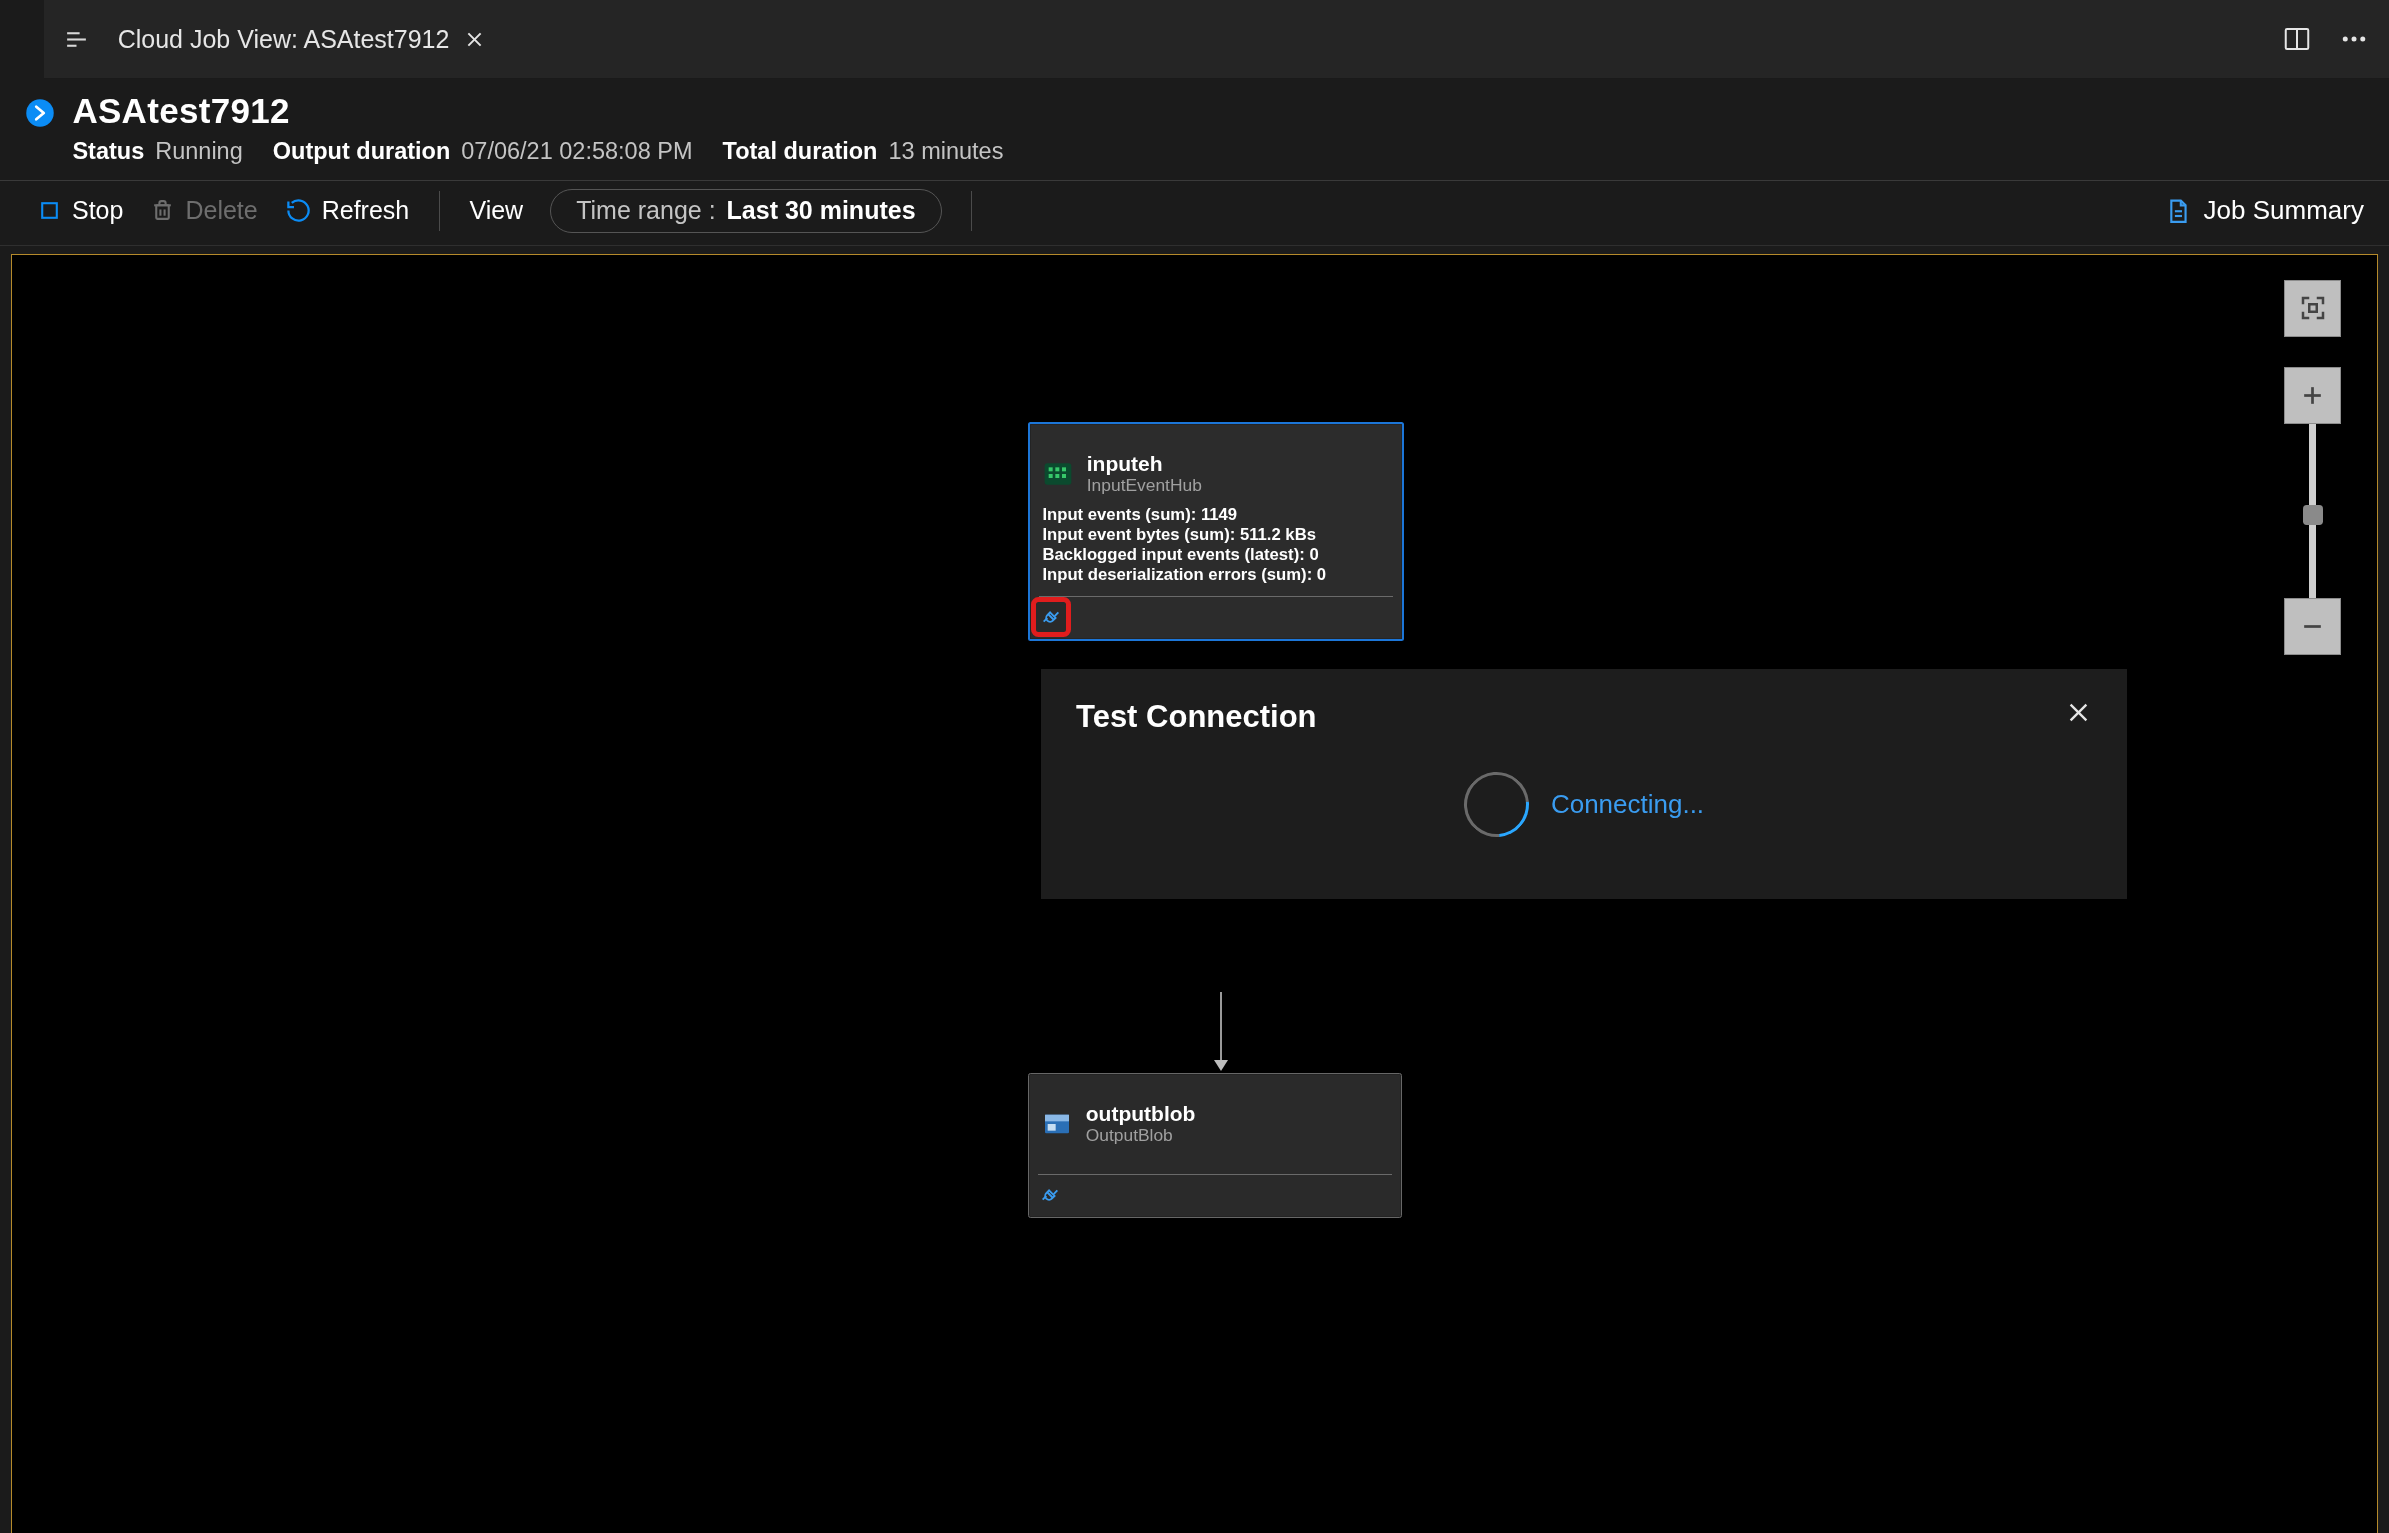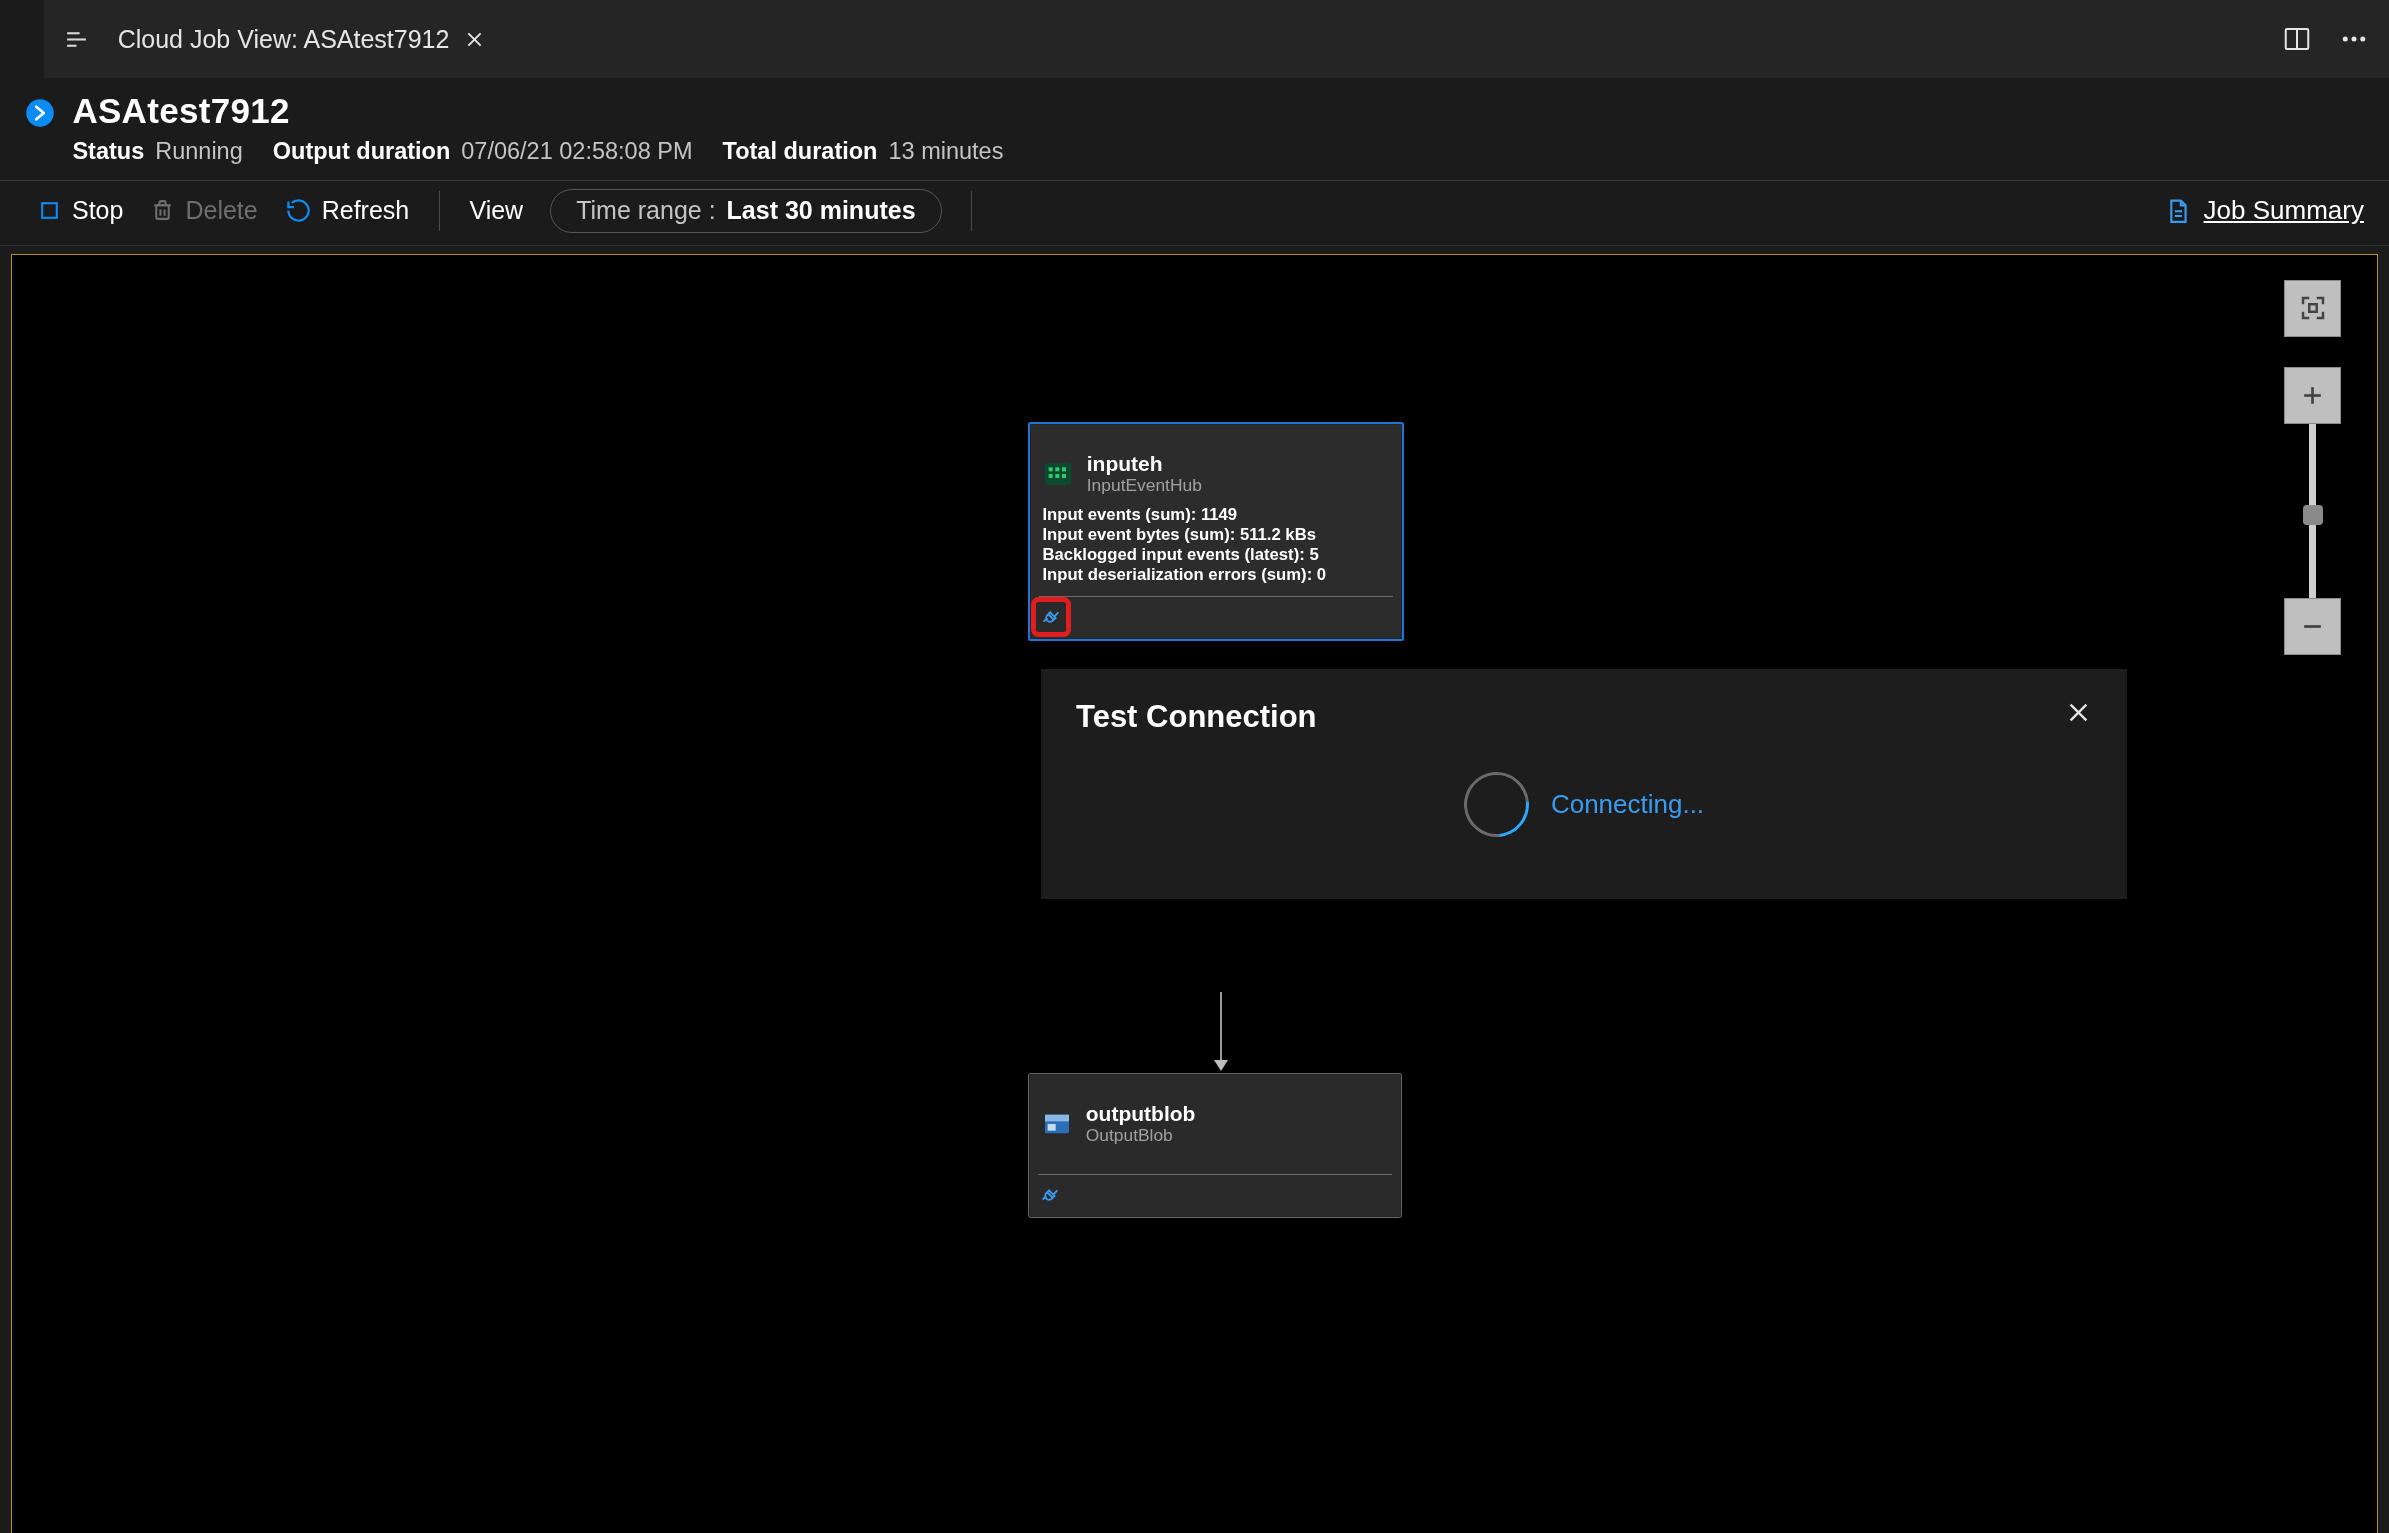--- a/index.html
+++ b/index.html
@@ -89,21 +89,21 @@
   .chip{
     display:flex; align-items:center; gap:11px;
     border:1.2px solid var(--chip-border);
     border-radius:37px;
     padding:6.2px 25px;
     font-size:25px;
   }
   .chip .prefix{color:var(--text-dim);}
   .chip .strong{color:#fff; font-weight:600;}
   .tool-right{display:flex; align-items:center; gap:12.4px;}
-  .tool-right .txt{font-size:26px; color:#fff;text-decoration:underline;}
+  .tool-right .txt{font-size:26px; color:#fff;}
 
   
   .i-blue{color:var(--accent);}
   .i-link{color:var(--link);}
 
   
   .canvas{
     position:relative;
     margin:7.4px 11px 0;
     background:var(--black);
@@ -377,21 +377,21 @@
         </svg>
       </div>
       <div>
         <div class="name">inputeh</div>
         <div class="sub">InputEventHub</div>
       </div>
     </div>
     <div class="stats small">
       <div>Input events (sum): 1149</div>
       <div>Input event bytes (sum): 511.2 kBs</div>
-      <div>Backlogged input events (latest): 5</div>
+      <div>Backlogged input events (latest): 0</div>
       <div>Input deserialization errors (sum): 0</div>
     </div>
     <div class="sep"></div>
     <div class="foot">
       <div class="plug-btn plug-red">
         <span class="plug-icon">
           <svg width="22" height="22" viewBox="0 0 24 24" fill="none" stroke="currentColor" stroke-width="2">
             <path d="M8 13l-4 4"></path>
               <path d="M16 11l4-4"></path>
               <path d="M9 9l6 6"></path>

